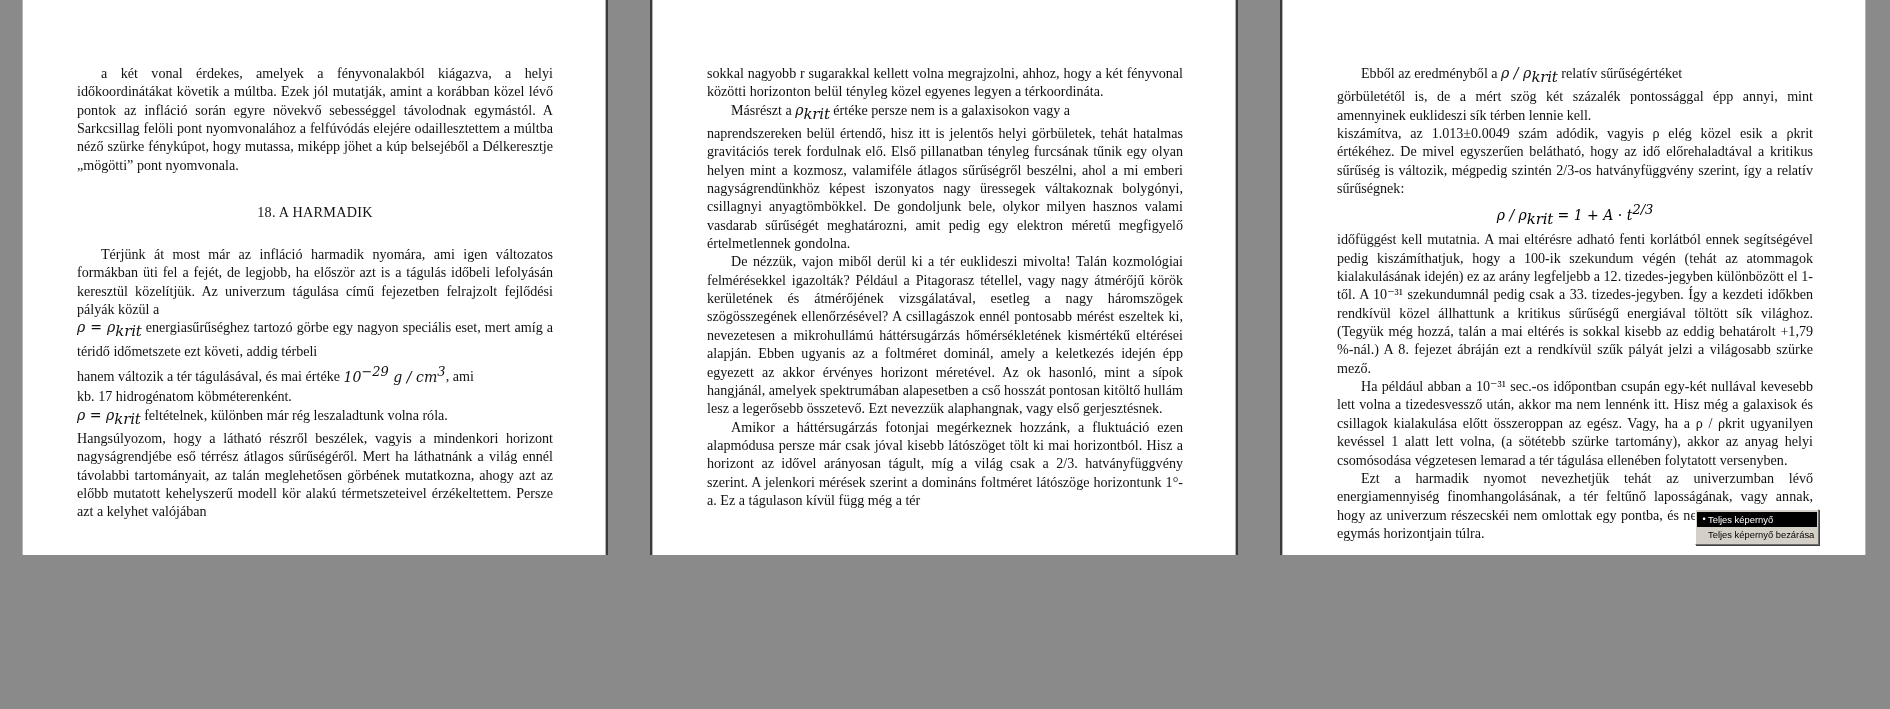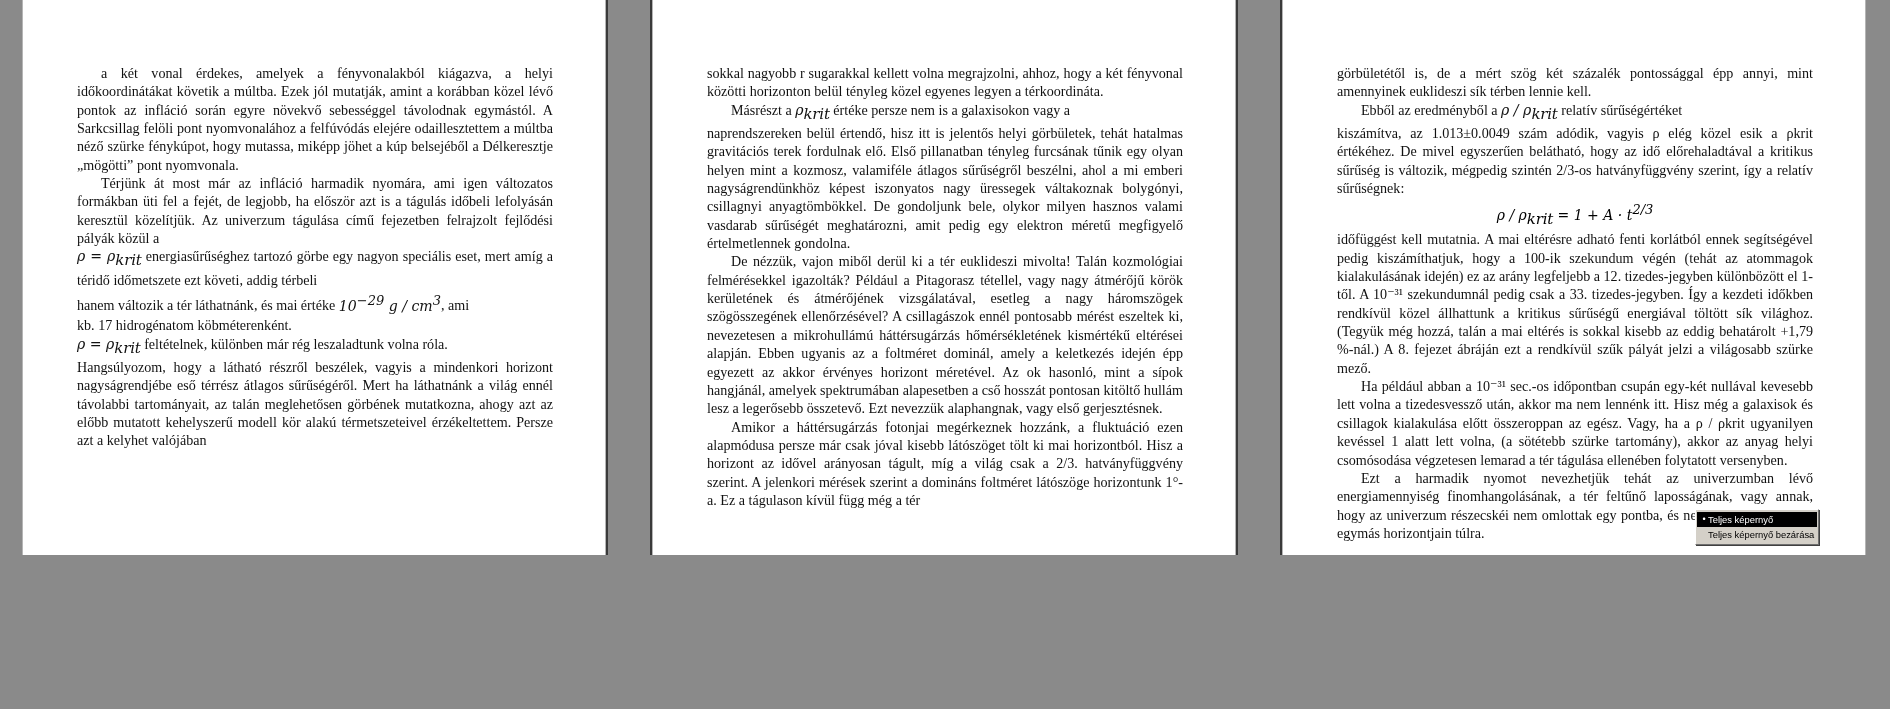--- a/index.html
+++ b/index.html
@@ -137,31 +137,32 @@
 <body>
 
 <div id="viewer">
 
   <div class="gutter edge-left"></div>
 
   <div class="page">
     <div class="page-inner">
       <p class="para">a két vonal érdekes, amelyek a fényvonalakból kiágazva, a helyi időkoordinátákat követik a múltba. Ezek jól mutatják, amint a korábban közel lévő pontok az infláció során egyre növekvő sebességgel távolodnak egymástól. A Sarkcsillag felöli pont nyomvonalához a felfúvódás elejére odaillesztettem a múltba néző szürke fénykúpot, hogy mutassa, miképp jöhet a kúp belsejéből a Délkeresztje „mögötti” pont nyomvonala.</p>
 
+      <h2 class="section-title">18. A HARMADIK</h2>
 
       <p class="para">Térjünk át most már az infláció harmadik nyomára, ami igen változatos formákban üti fel a fejét, de legjobb, ha először azt is a tágulás időbeli lefolyásán keresztül közelítjük. Az univerzum tágulása című fejezetben felrajzolt fejlődési pályák közül a</p>
 
       <p class="para mathline noindent">
         <span class="rho">ρ = ρ<span class="sub">krit</span></span>
         <span>energiasűrűséghez tartozó görbe egy nagyon speciális eset, mert amíg a téridő időmetszete ezt követi, addig térbeli</span>
       </p>
 
 
       <p class="para mathline noindent">
-        <span>hanem változik a tér láthatnánk, és mai értéke </span><span class="rho">10<span class="sup">−29</span> <span class="it">g / cm</span><span class="sup">3</span></span><span>, ami</span>
+        <span>hanem változik a tér tágulásával, és mai értéke </span><span class="rho">10<span class="sup">−29</span> <span class="it">g / cm</span><span class="sup">3</span></span><span>, ami</span>
       </p>
 
       <p class="para noindent">kb. 17 hidrogénatom köbméterenként.</p>
 
 
       <p class="para mathline noindent">
         <span class="rho">ρ = ρ<span class="sub">krit</span></span>
         <span>feltételnek, különben már rég leszaladtunk volna róla.</span>
       </p>
 
@@ -184,25 +185,25 @@
       <p class="para">De nézzük, vajon miből derül ki a tér euklideszi mivolta! Talán kozmológiai felmérésekkel igazolták? Például a Pitagorasz tétellel, vagy nagy átmérőjű körök kerületének és átmérőjének vizsgálatával, esetleg a nagy háromszögek szögösszegének ellenőrzésével? A csillagászok ennél pontosabb mérést eszeltek ki, nevezetesen a mikrohullámú háttérsugárzás hőmérsékletének kismértékű eltérései alapján. Ebben ugyanis az a foltméret dominál, amely a keletkezés idején épp egyezett az akkor érvényes horizont méretével. Az ok hasonló, mint a sípok hangjánál, amelyek spektrumában alapesetben a cső hosszát pontosan kitöltő hullám lesz a legerősebb összetevő. Ezt nevezzük alaphangnak, vagy első gerjesztésnek.</p>
 
       <p class="para">Amikor a háttérsugárzás fotonjai megérkeznek hozzánk, a fluktuáció ezen alapmódusa persze már csak jóval kisebb látószöget tölt ki mai horizontból. Hisz a horizont az idővel arányosan tágult, míg a világ csak a 2/3. hatványfüggvény szerint. A jelenkori mérések szerint a domináns foltméret látószöge horizontunk 1°-a. Ez a tágulason kívül függ még a tér</p>
     </div>
   </div>
 
   <div class="gutter mid"></div>
 
   <div class="page">
     <div class="page-inner">
-      <p class="para noindent">görbületétől is, de a mért szög két százalék pontossággal épp annyi, mint amennyinek euklideszi sík térben lennie kell.</p>
-
       <p class="para mathline">
         <span>Ebből az eredményből a </span><span class="rho">ρ / ρ<span class="sub">krit</span></span><span> relatív sűrűségértéket</span>
       </p>
+
+      <p class="para noindent">görbületétől is, de a mért szög két százalék pontossággal épp annyi, mint amennyinek euklideszi sík térben lennie kell.</p>
 
       <p class="para noindent">kiszámítva, az 1.013±0.0049 szám adódik, vagyis ρ elég közel esik a ρkrit értékéhez. De mivel egyszerűen belátható, hogy az idő előrehaladtával a kritikus sűrűség is változik, mégpedig szintén 2/3-os hatványfüggvény szerint, így a relatív sűrűségnek:</p>
 
       <div class="eq-block">
         <span class="rho">ρ / ρ<span class="sub">krit</span> = 1 + <span class="it">A</span> · <span class="it">t</span><span class="sup">2/3</span></span>
       </div>
 
       <p class="para noindent">időfüggést kell mutatnia. A mai eltérésre adható fenti korlátból ennek segítségével pedig kiszámíthatjuk, hogy a 100-ik szekundum végén (tehát az atommagok kialakulásának idején) ez az arány legfeljebb a 12. tizedes-jegyben különbözött el 1-től. A 10⁻³¹ szekundumnál pedig csak a 33. tizedes-jegyben. Így a kezdeti időkben rendkívül közel állhattunk a kritikus sűrűségű energiával töltött sík világhoz. (Tegyük még hozzá, talán a mai eltérés is sokkal kisebb az eddig behatárolt +1,79 %-nál.) A 8. fejezet ábráján ezt a rendkívül szűk pályát jelzi a világosabb szürke mező.</p>
 
       <p class="para">Ha például abban a 10⁻³¹ sec.-os időpontban csupán egy-két nullával kevesebb lett volna a tizedesvessző után, akkor ma nem lennénk itt. Hisz még a galaxisok és csillagok kialakulása előtt összeroppan az egész. Vagy, ha a ρ / ρkrit ugyanilyen kevéssel 1 alatt lett volna, (a sötétebb szürke tartomány), akkor az anyag helyi csomósodása végzetesen lemarad a tér tágulása ellenében folytatott versenyben.</p>

